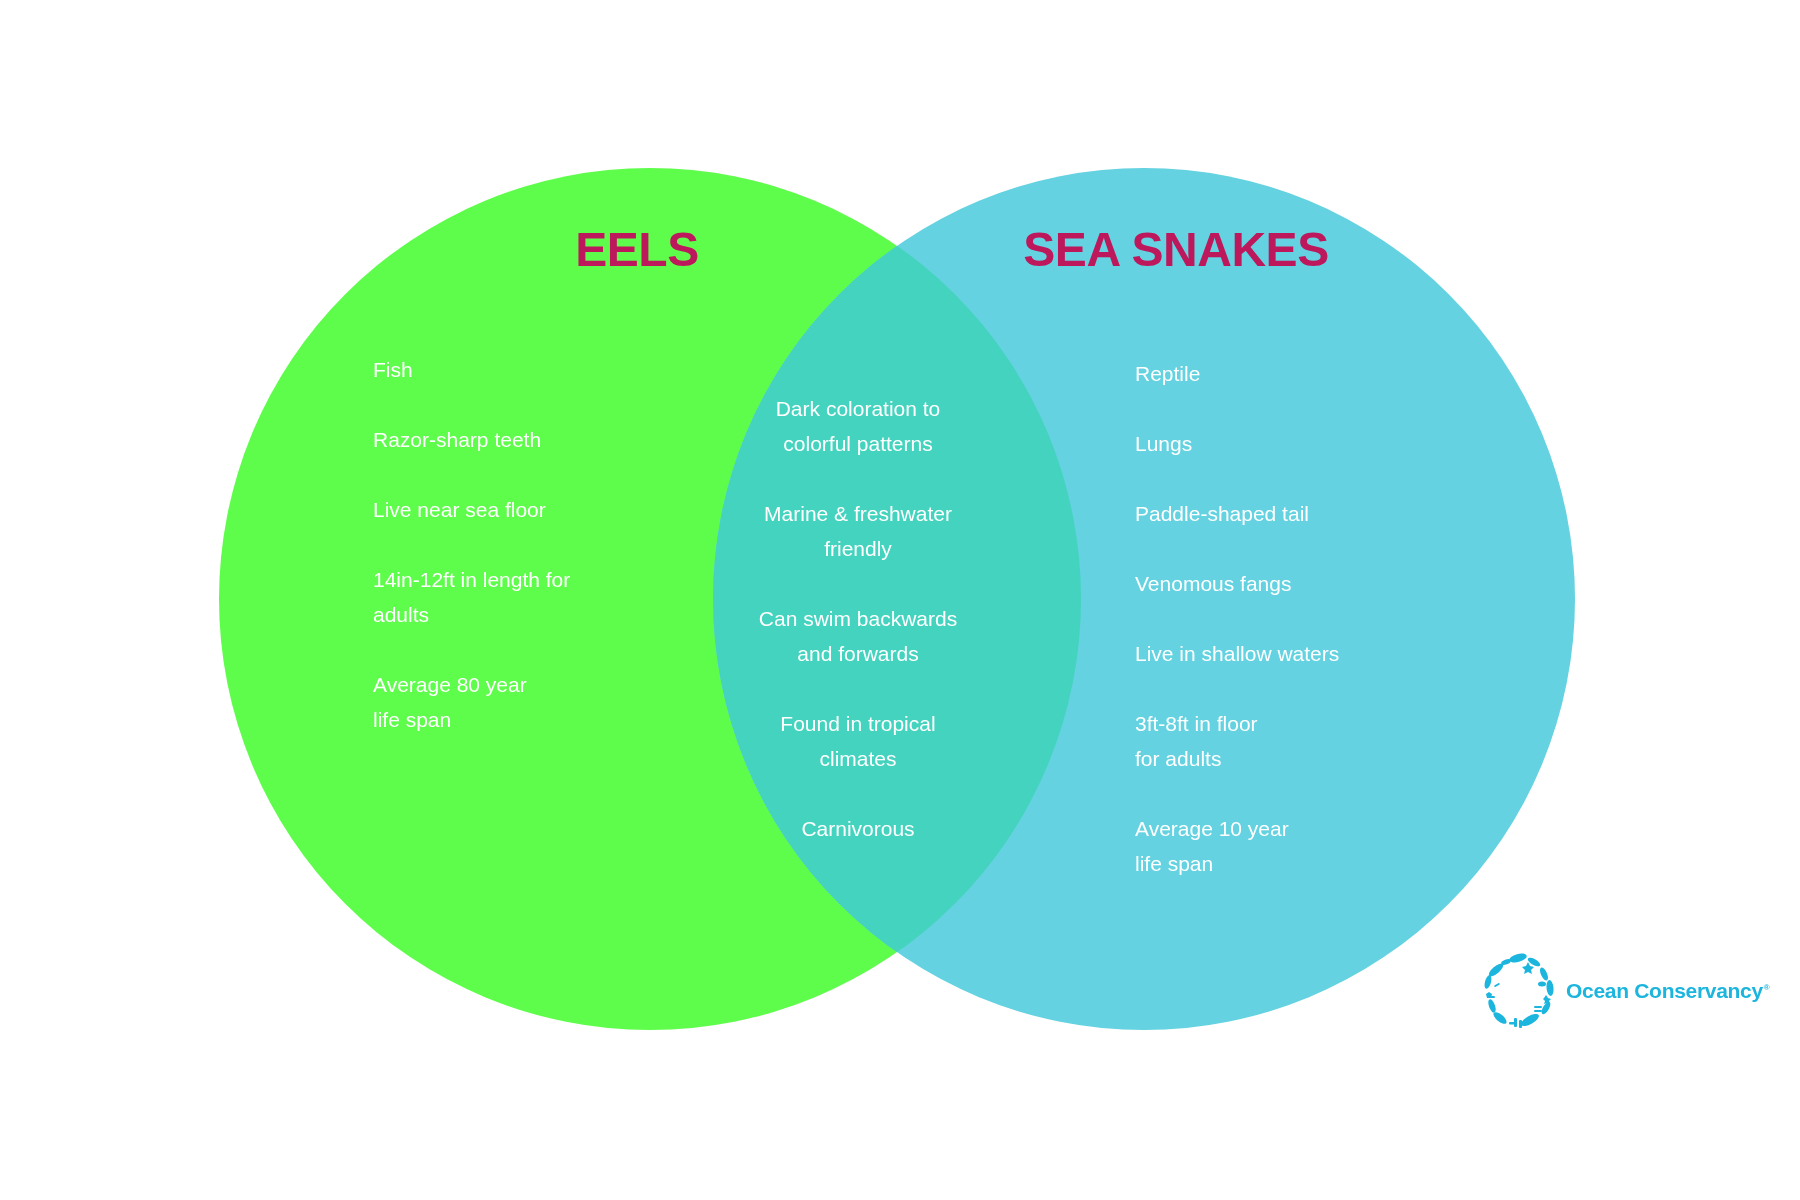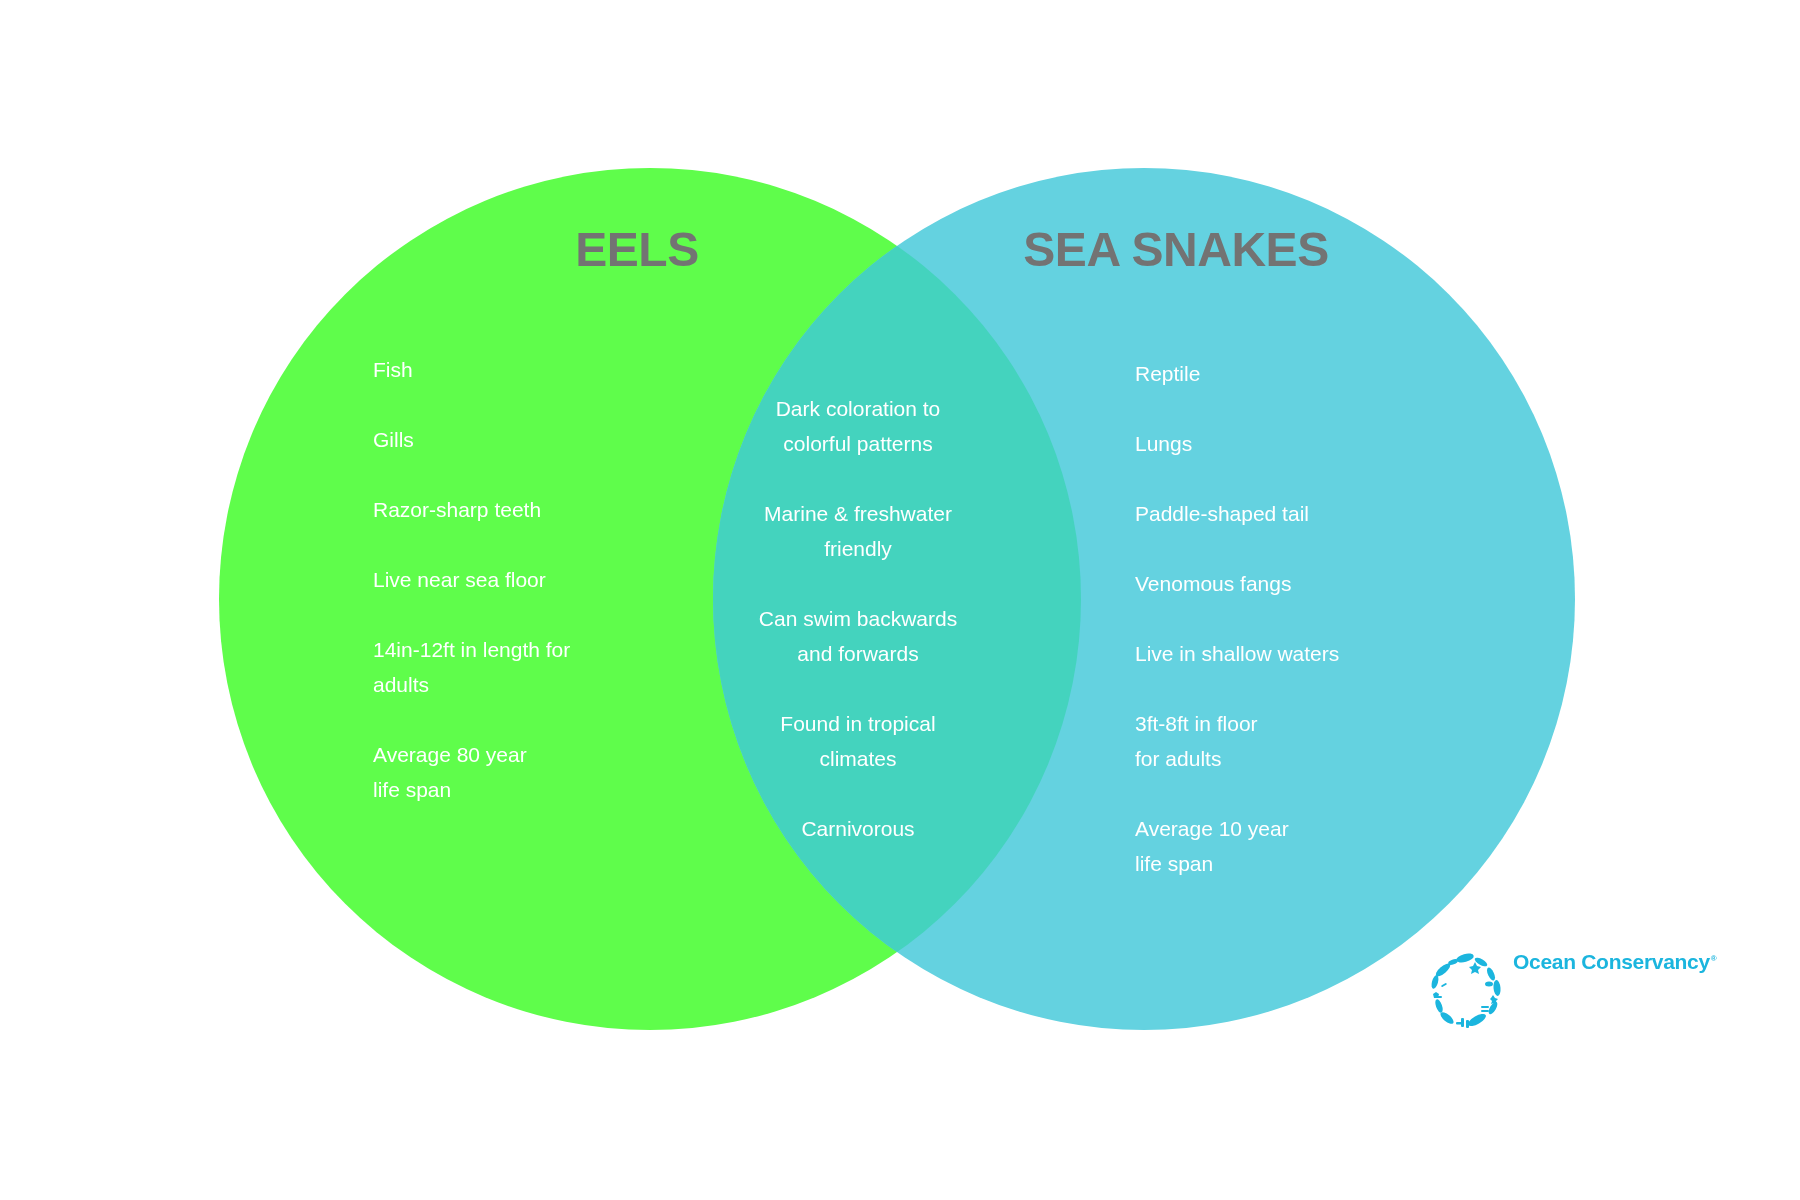--- a/index.html
+++ b/index.html
@@ -16,21 +16,21 @@
     }
     .venn-svg {
       position: absolute;
       left: 0;
       top: 0;
       width: 1800px;
       height: 1200px;
     }
     .title {
       position: absolute;
-      color: #737373;
+      color: #be185d;
       font-family: "Liberation Sans", sans-serif;
       font-weight: bold;
       font-size: 48px;
       line-height: 48px;
       white-space: nowrap;
       transform: translateX(-50%);
       letter-spacing: -0.5px;
     }
     .list {
       position: absolute;
@@ -69,25 +69,25 @@
       margin-bottom: 35px;
     }
     .list-right {
       left: 1135px;
       top: 356px;
       width: 300px;
       text-align: left;
     }
     .logo {
       position: absolute;
-      left: 1425px;
+      left: 1478px;
       top: 950px;
       height: 82px;
       display: flex;
-      align-items: flex-start;
+      align-items: center;
     }
     .logo-mark {
       width: 82px;
       height: 82px;
       position: relative;
     }
     .logo-text {
       margin-left: 6px;
       color: #1bb5de;
       font-family: "Liberation Sans", sans-serif;
@@ -115,21 +115,20 @@
   <circle cx="650" cy="599" r="431" fill="#5ffd4b"></circle>
   <circle cx="1144" cy="599" r="431" fill="#64d2e0"></circle>
   <circle cx="1144" cy="599" r="431" fill="#44d3be" clip-path="url(#clip-left)"></circle>
 </svg>
 
 <div class="title" style="left:637px; top:226px;">EELS</div>
 <div class="title" style="left:1158px; top:226px;margin-left:18px;">SEA SNAKES</div>
 
 <ul class="list list-left">
   <li>Fish</li>
-  <li>Gills</li>
   <li>Razor-sharp teeth</li>
   <li>Live near sea floor</li>
   <li>14in-12ft in length for
 adults</li>
   <li>Average 80 year
 life span</li>
 </ul>
 
 <ul class="list list-center">
   <li>Dark coloration to

